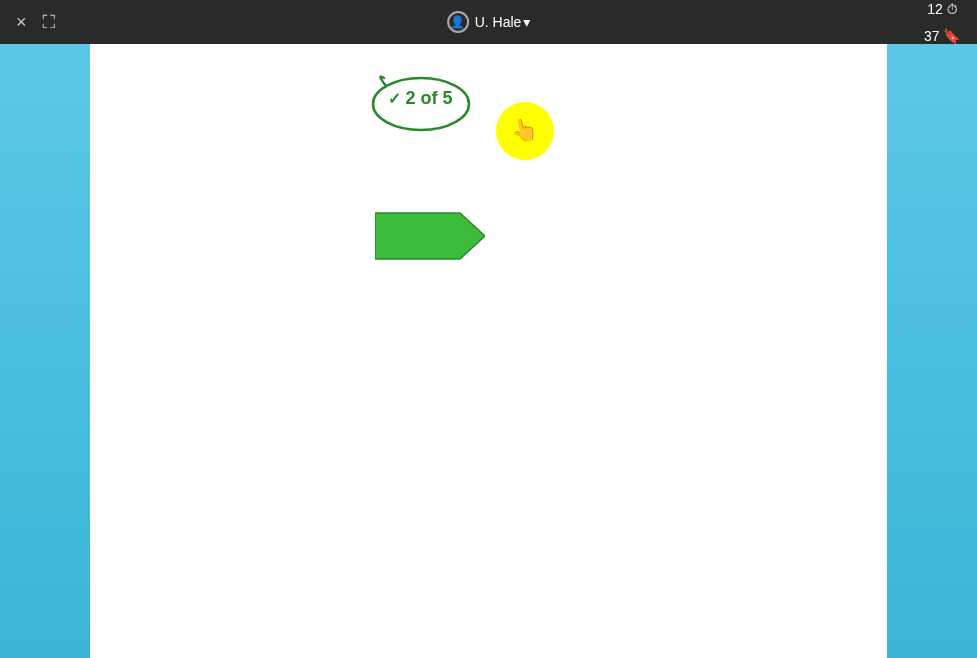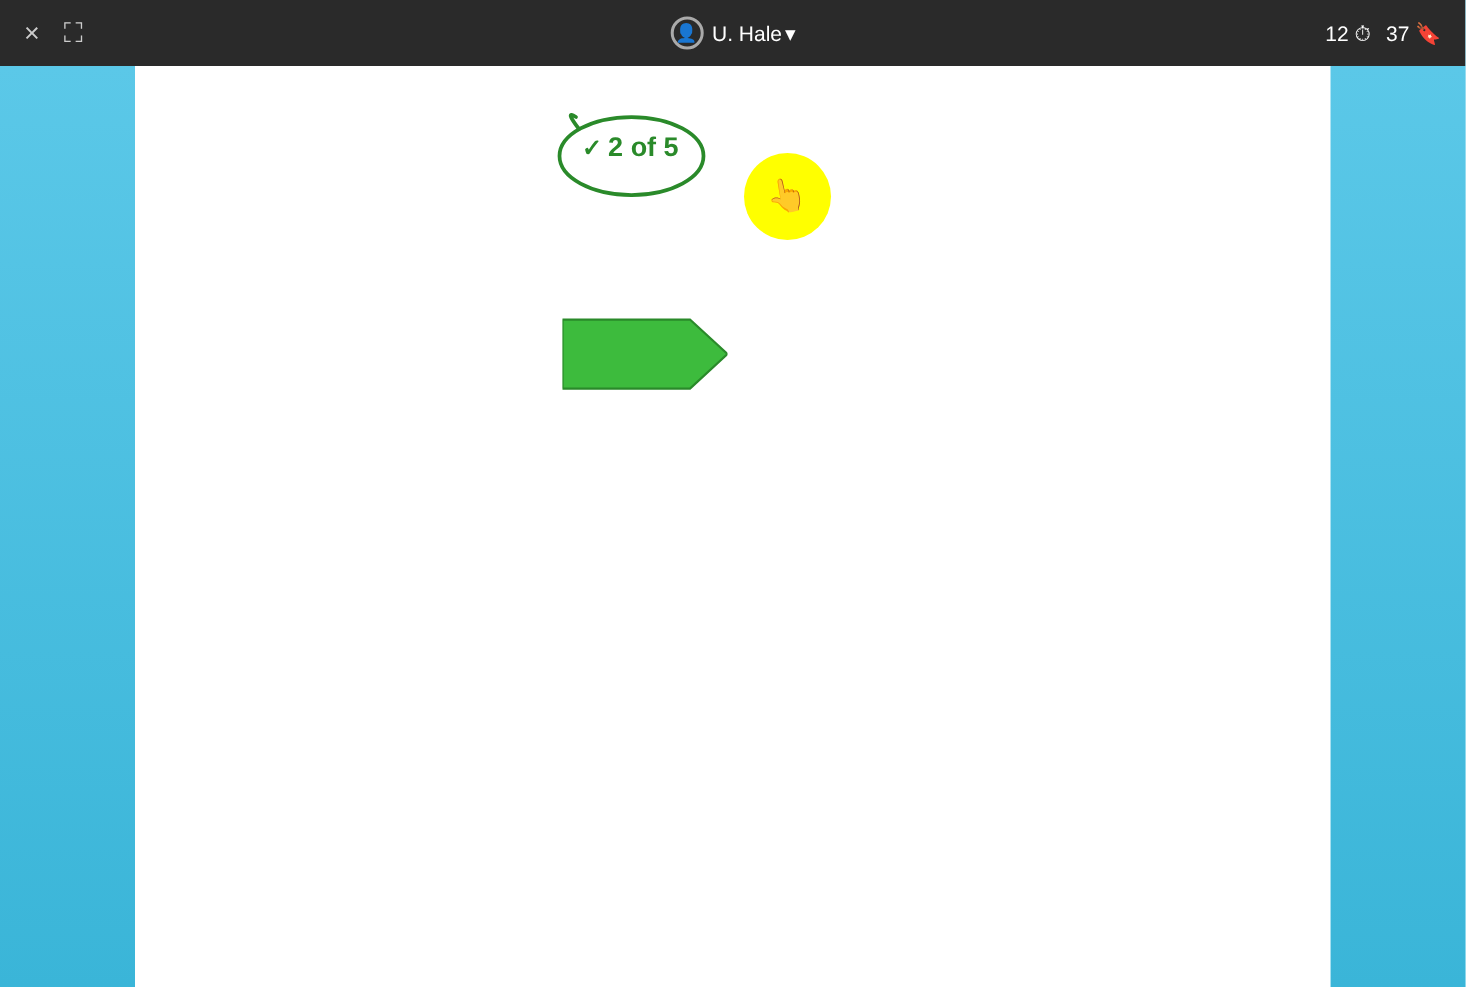--- a/index.html
+++ b/index.html
@@ -33,20 +33,21 @@
       left: 50%;
       transform: translateX(-50%);
       display: flex;
       align-items: center;
       gap: 6px;
     }
     .topbar-right {
       display: flex;
       align-items: center;
       gap: 10px;
+      flex-direction: column;
     }
     .topbar-icon {
       color: #ccc;
       font-size: 18px;
       cursor: pointer;
     }
     .topbar-user {
       color: #fff;
       font-size: 14px;
       display: flex;

